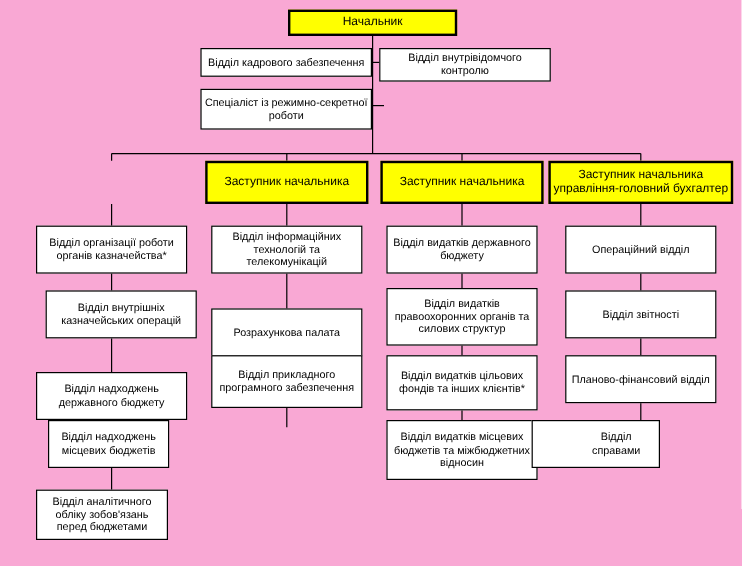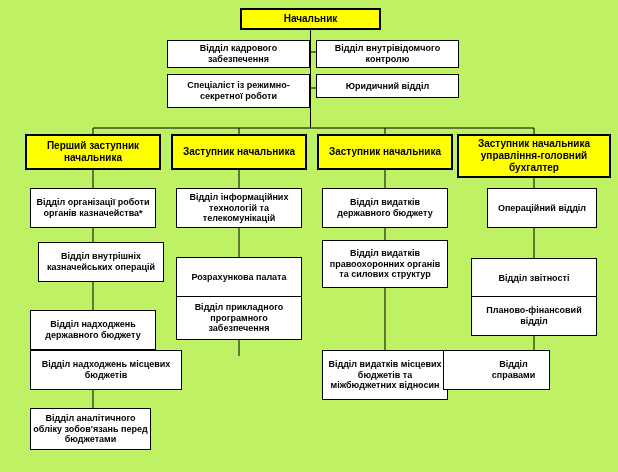--- a/index.html
+++ b/index.html
@@ -2,23 +2,22 @@
 <html style="--hl: #FFFF00;"><head>
 <meta charset="utf-8">
 <style>
   * { margin: 0; padding: 0; box-sizing: border-box; }
   html, body { background: #ffffff; }
   body { font-family: "Liberation Sans", sans-serif; color: #000; }
   .canvas {
     position: relative;
     width: 618px;
     height: 472px;
-    background: #bef264;
+    background: #f9a8d4;
     overflow: hidden;
-    font-weight: bold;
   }
   .lines {
     position: absolute;
     left: 0; top: 0;
     z-index: 0;
   }
   .box {
     position: absolute;
     z-index: 1;
     background: #ffffff;
@@ -62,39 +61,38 @@
       <line x1="385" y1="170" x2="385" y2="354"></line>
       <line x1="534" y1="170" x2="534" y2="354"></line>
     </g>
   </svg>
 
   <div class="box hl" style="left:240px; top:8px; width:141px; min-height:22px;">Начальник</div>
 
   <div class="box" style="left:167px; top:40px; width:143px; min-height:24px;">Відділ кадрового забезпечення</div>
   <div class="box" style="left:316px; top:40px; width:143px; min-height:24px;">Відділ внутрівідомчого контролю</div>
   <div class="box" style="left:167px; top:74px; width:143px; min-height:34px;">Спеціаліст із режимно-секретної роботи</div>
-  <div class="box" style="left:316px; top:74px; width:143px; min-height:24px;">Юридичний відділ</div>
 
-  <div class="box hl" style="left:25px; top:134px; width:136px; min-height:36px;">Перший заступник начальника</div>
   <div class="box hl" style="left:171px; top:134px; width:136px; min-height:36px;">Заступник начальника</div>
   <div class="box hl" style="left:317px; top:134px; width:136px; min-height:36px;">Заступник начальника</div>
   <div class="box hl" style="left:457px; top:134px; width:154px; min-height:36px;">Заступник начальника управління-головний бухгалтер</div>
 
   <div class="box" style="left:30px; top:188px; width:126px; min-height:40px;">Відділ організації роботи органів казначейства*</div>
   <div class="box" style="left:38px; top:242px; width:126px; min-height:40px;">Відділ внутрішніх казначейських операцій</div>
   <div class="box" style="left:30px; top:310px; width:126px; min-height:40px;">Відділ надходжень державного бюджету</div>
-  <div class="box" style="left:30px; top:350px; width:152px; min-height:40px;">Відділ надходжень місцевих бюджетів</div>
-  <div class="box" style="left:30px; top:408px; width:121px; min-height:42px;">Відділ аналітичного обліку зобов'язань перед бюджетами</div>
+  <div class="box" style="left:40px; top:350px; width:101px; min-height:40px;">Відділ надходжень місцевих бюджетів</div>
+  <div class="box" style="left:30px; top:408px; width:110px; min-height:42px;">Відділ аналітичного обліку зобов'язань перед бюджетами</div>
 
   <div class="box" style="left:176px; top:188px; width:126px; min-height:40px;">Відділ інформаційних технологій та телекомунікацій</div>
   <div class="box" style="left:176px; top:242px; width:126px; min-height:40px;margin-top:15px;">Розрахункова палата</div>
   <div class="box" style="left:176px; top:296px; width:126px; min-height:44px;">Відділ прикладного програмного забезпечення</div>
 
   <div class="box" style="left:322px; top:188px; width:126px; min-height:40px;">Відділ видатків державного бюджету</div>
   <div class="box" style="left:322px; top:240px; width:126px; min-height:48px;">Відділ видатків правоохоронних органів та силових структур</div>
+  <div class="box" style="left:322px; top:296px; width:126px; min-height:46px;">Відділ видатків цільових фондів та інших клієнтів*</div>
   <div class="box" style="left:322px; top:350px; width:126px; min-height:50px;">Відділ видатків місцевих бюджетів та міжбюджетних відносин</div>
 
-  <div class="box" style="left:487px; top:188px; width:110px; min-height:40px;">Операційний відділ</div>
-  <div class="box" style="left:471px; top:242px; width:126px; min-height:40px;margin-top:16px;">Відділ звітності</div>
+  <div class="box" style="left:471px; top:188px; width:126px; min-height:40px;">Операційний відділ</div>
+  <div class="box" style="left:471px; top:242px; width:126px; min-height:40px;">Відділ звітності</div>
   <div class="box" style="left:471px; top:296px; width:126px; min-height:40px;">Планово-фінансовий відділ</div>
   <div class="box" style="left:443px; top:350px; width:107px; min-height:40px;padding-left:36px;">Відділ справами</div>
 
 </div>
 
 </body></html>

